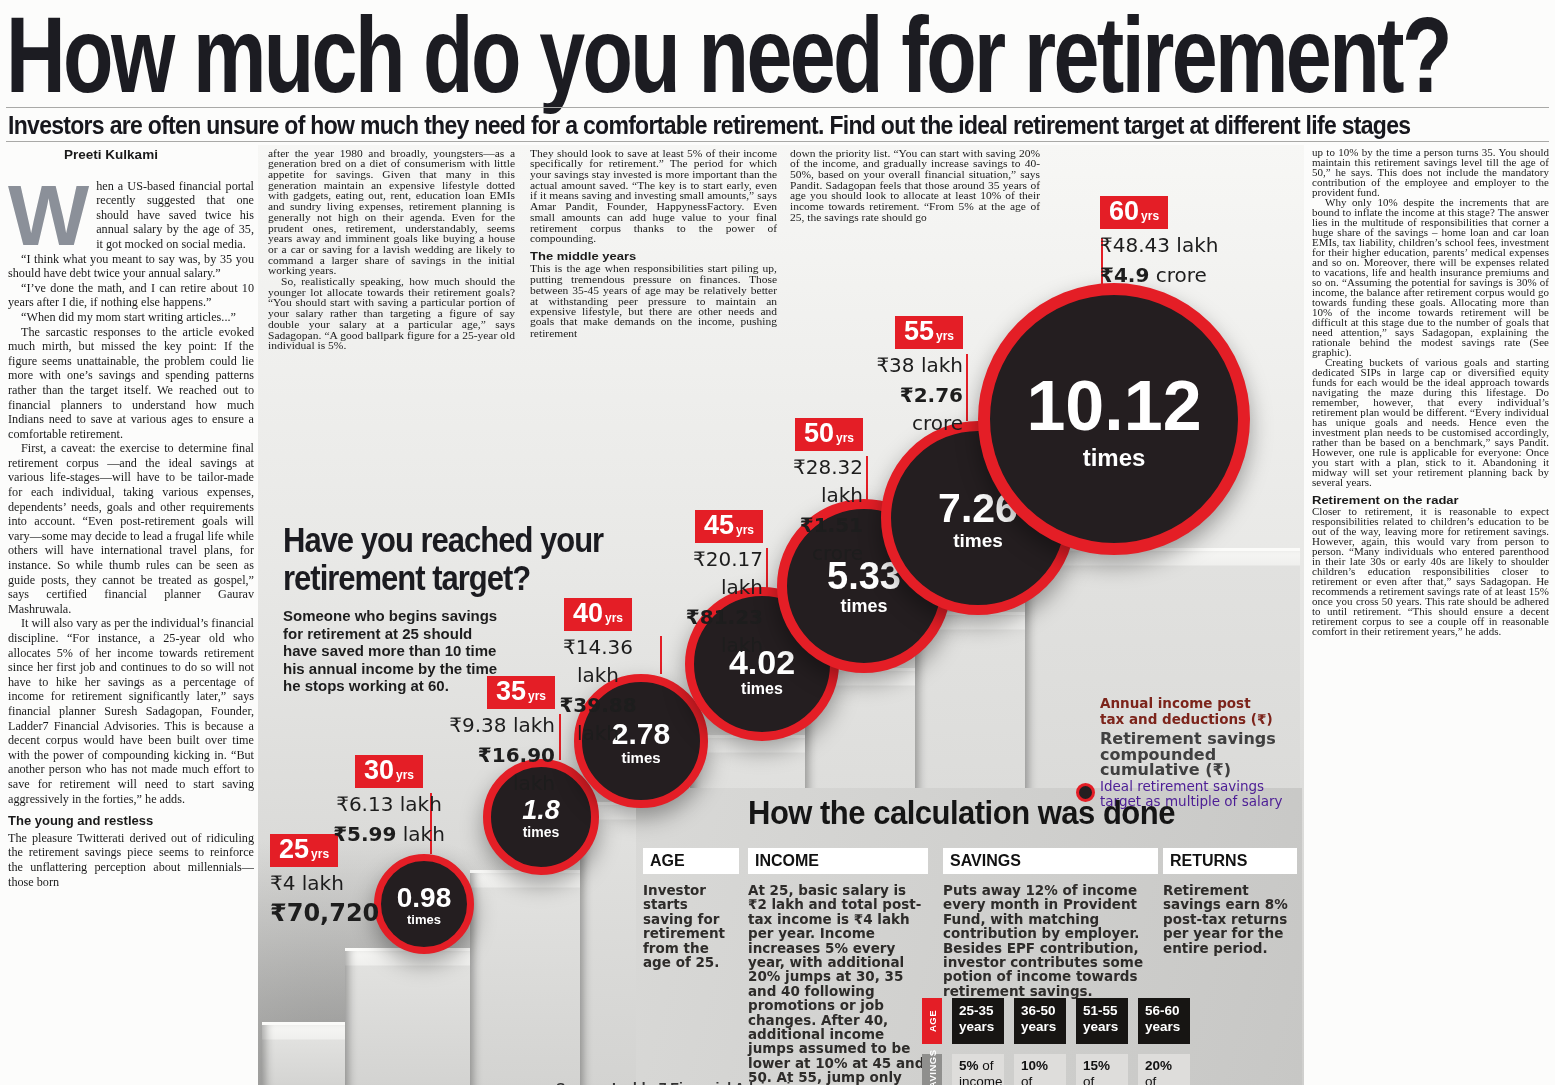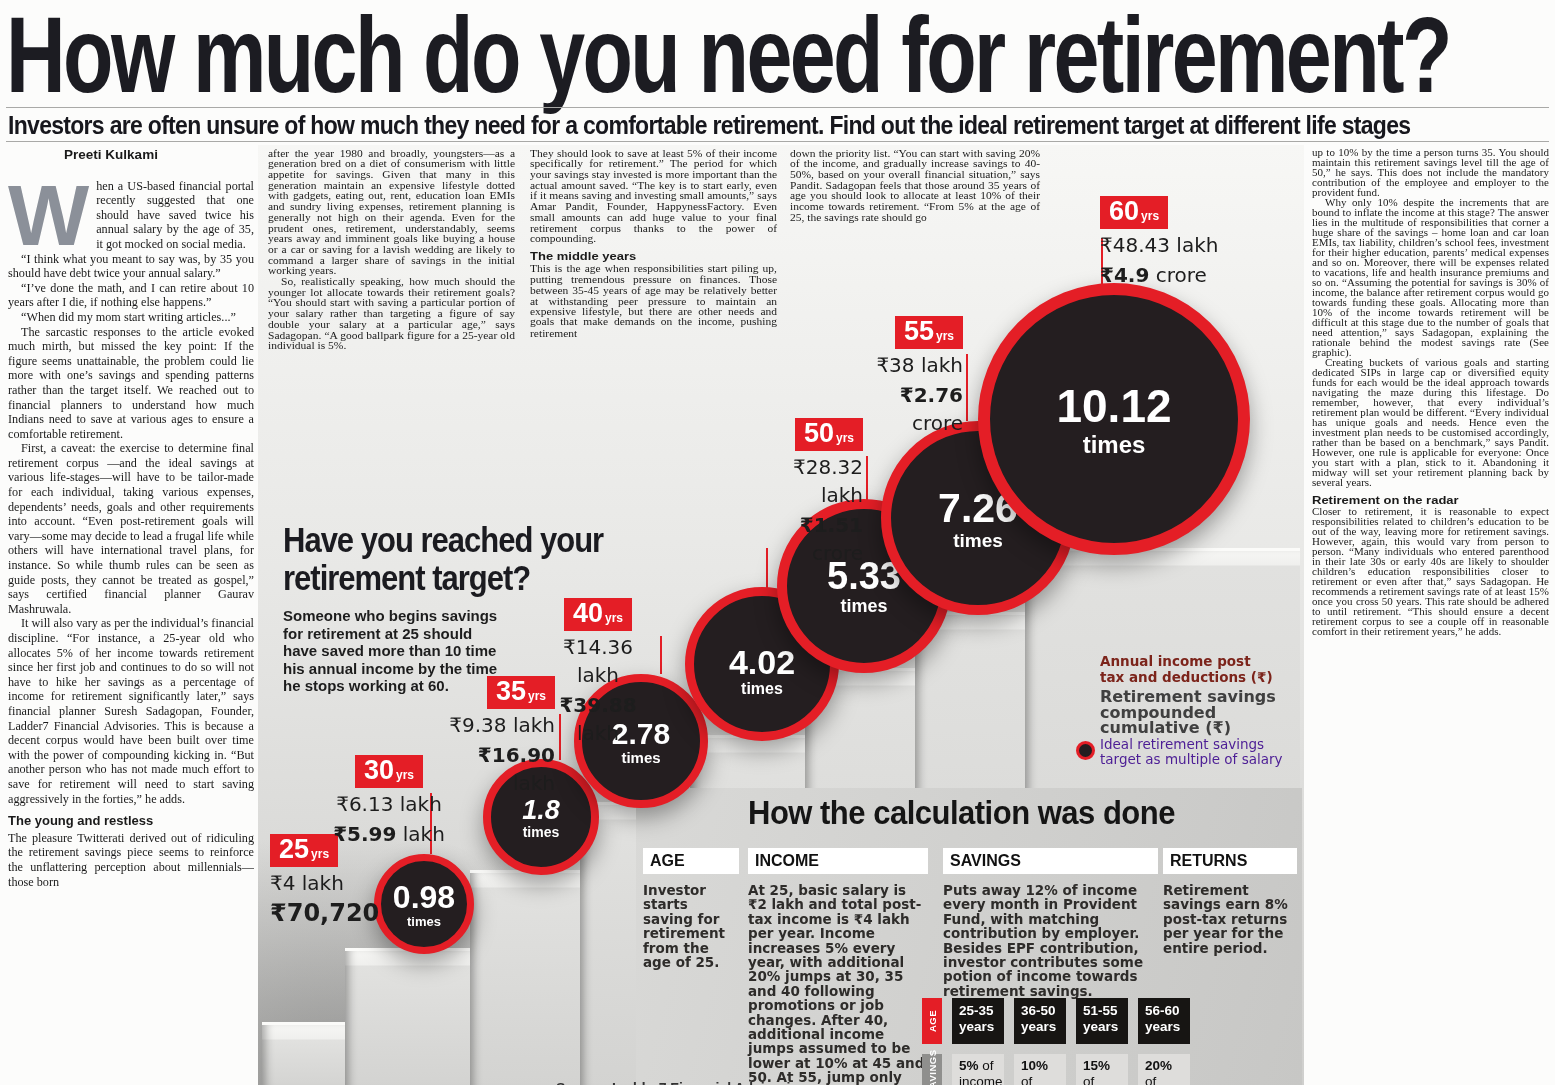--- a/index.html
+++ b/index.html
@@ -91,38 +91,38 @@
   .k55{left:966px;top:354px;height:67px;}
   .k60{left:1101px;top:238px;height:48px;}
 
   .circle{position:absolute;z-index:3;box-sizing:border-box;border-radius:50%;
     background:var(--dark);border-style:solid;border-color:var(--red);
     display:flex;flex-direction:column;align-items:center;justify-content:center;
     color:#fff;font-family:"Liberation Sans","DejaVu Sans",sans-serif;font-weight:bold;
     text-align:center;box-shadow:0 10px 22px rgba(0,0,0,0.35);}
   .circle .t{margin-top:-2px;}
   .c30{left:374px;top:854px;width:100px;height:100px;border-width:7px;}
-  .c30 .num{font-size:32px;} .c30 .t{font-size:13px;}
+  .c30 .num{font-size:28px;} .c30 .t{font-size:13px;}
   .c35{left:483px;top:759px;width:116px;height:116px;border-width:8px;}
   .c35 .num{font-size:27px;font-style:italic;} .c35 .t{font-size:14px;}
   .c40{left:574px;top:674px;width:134px;height:134px;border-width:8px;}
   .c40 .num{font-size:30px;} .c40 .t{font-size:15px;}
   .c45{left:685px;top:587px;width:154px;height:154px;border-width:9px;}
   .c45 .num{font-size:34px;margin-top:12px;} .c45 .t{font-size:16px;}
   .c50{left:777px;top:499px;width:174px;height:174px;border-width:10px;}
   .c50 .num{font-size:38px;} .c50 .t{font-size:18px;}
   .c55{left:881px;top:421px;width:194px;height:194px;border-width:10px;}
   .c55 .num{font-size:41px;} .c55 .t{font-size:19px;}
   .c60{left:978px;top:283px;width:272px;height:272px;border-width:12px;}
-  .c60 .num{font-size:46px;} .c60 .t{font-size:24px;}
+  .c60 .num{font-size:70px;} .c60 .t{font-size:24px;}
 
   
   #legend{position:absolute;left:1100px;top:654px;width:200px;z-index:4;
     font-family:"DejaVu Sans","Liberation Sans",sans-serif;}
-  .lg1{color:#7c241b;font-weight:bold;font-size:13.5px;line-height:15.5px;}
+  .lg1{color:#7c241b;font-weight:bold;font-size:13.5px;line-height:15.5px;margin-top:42px;}
   .lg2{color:#404040;font-weight:bold;font-size:16px;line-height:15.5px;margin-top:4px;}
   .lg3{color:#4c1d95;font-size:13.5px;line-height:15.5px;margin-top:1px;position:relative;}
   .lg-bullet{position:absolute;left:-24px;top:4px;width:13px;height:13px;border-radius:50%;
     background:var(--dark);border:3px solid var(--red);}
 
   #source{position:absolute;left:556px;top:1080px;z-index:4;
     font-family:"Liberation Sans","DejaVu Sans",sans-serif;font-weight:bold;
     font-size:14px;color:#333;}
 
   
@@ -265,20 +265,25 @@
   </div>
   <div class="stage st35">
     <span class="agebox"><span class="n">35</span><span class="yrs">yrs</span></span>
     <div class="val">₹9.38 lakh</div>
     <div class="val sav"><b>₹16.90</b> <span>lakh</span></div>
   </div>
   <div class="stage st40">
     <span class="agebox"><span class="n">40</span><span class="yrs">yrs</span></span>
     <div class="val">₹14.36 lakh</div>
     <div class="val sav"><b>₹39.88</b> <span>lakh</span></div>
+  </div>
+  <div class="stage st45">
+    <span class="agebox"><span class="n">45</span><span class="yrs">yrs</span></span>
+    <div class="val">₹20.17 lakh</div>
+    <div class="val sav"><b>₹81.23</b> <span>lakh</span></div>
   </div>
   <div class="stage st50">
     <span class="agebox"><span class="n">50</span><span class="yrs">yrs</span></span>
     <div class="val">₹28.32 lakh</div>
     <div class="val sav"><b>₹1.51</b> <span>crore</span></div>
   </div>
   <div class="stage st55">
     <span class="agebox"><span class="n">55</span><span class="yrs">yrs</span></span>
     <div class="val">₹38 lakh</div>
     <div class="val sav"><b>₹2.76</b> <span>crore</span></div>

